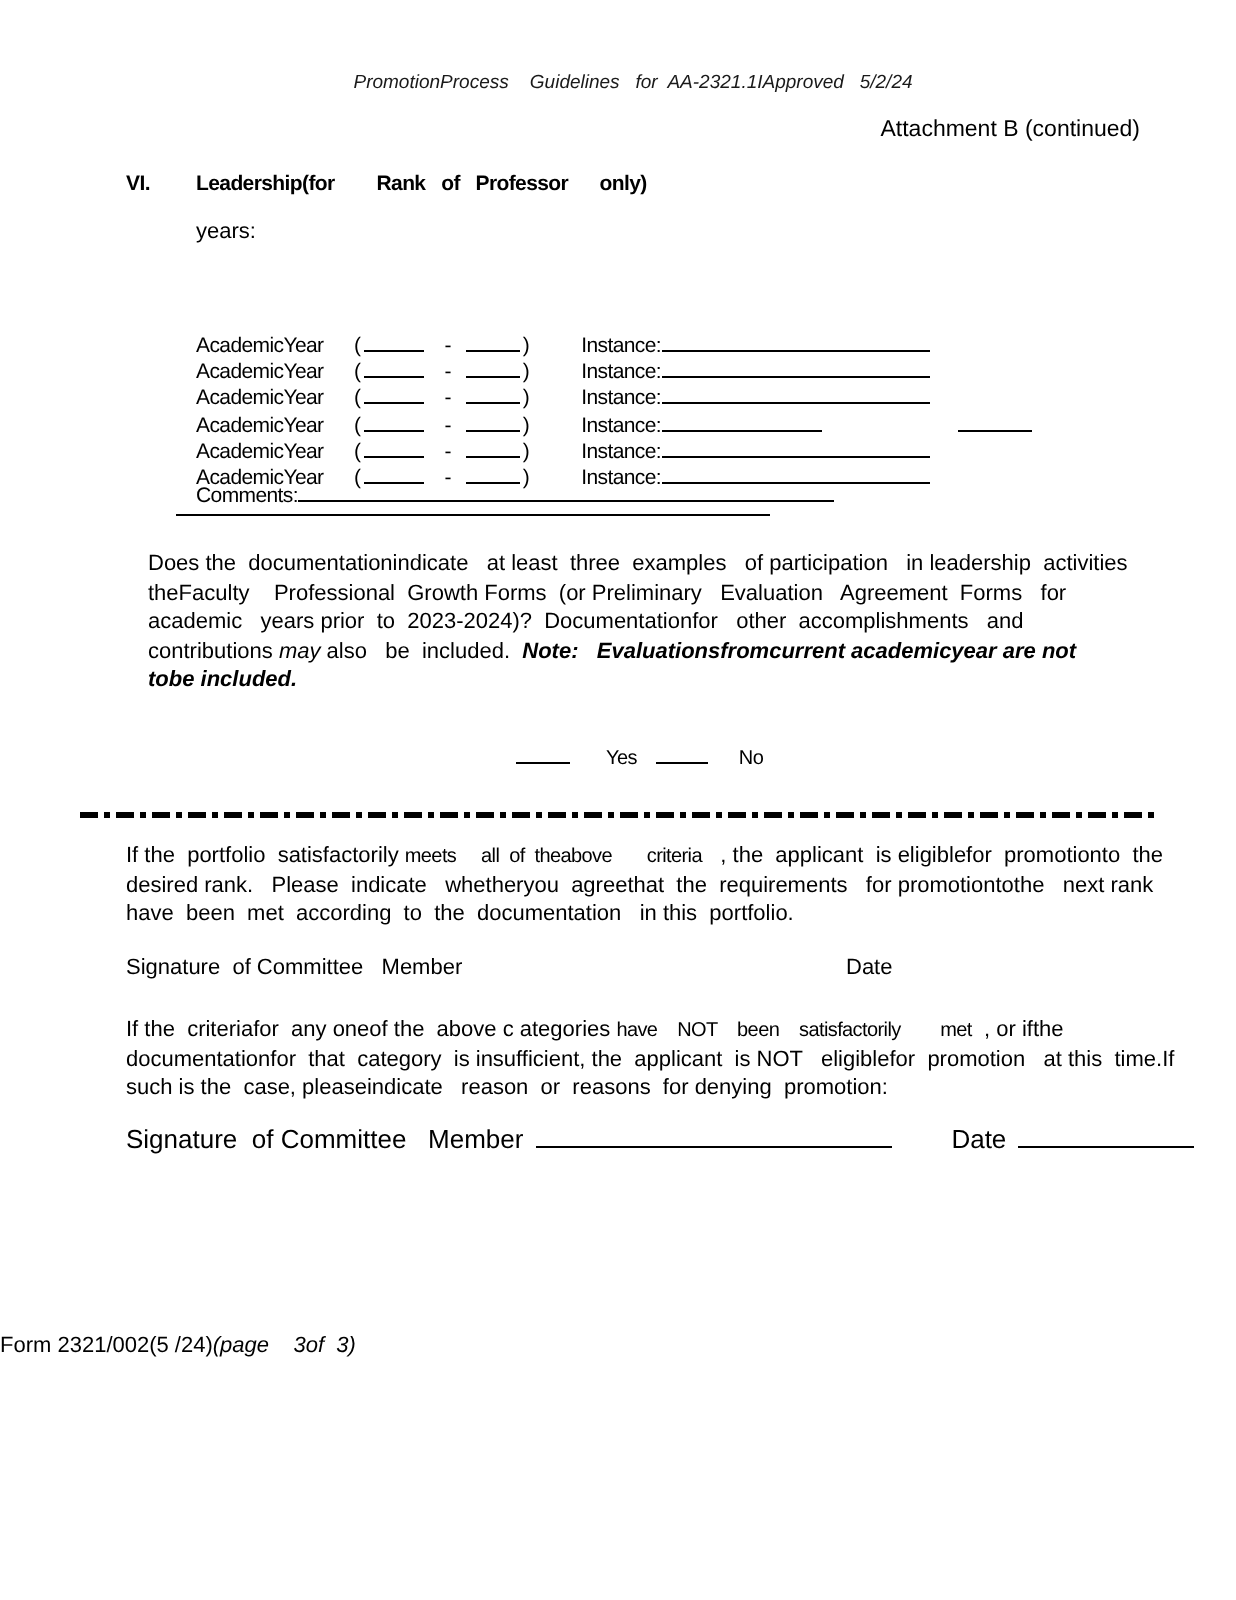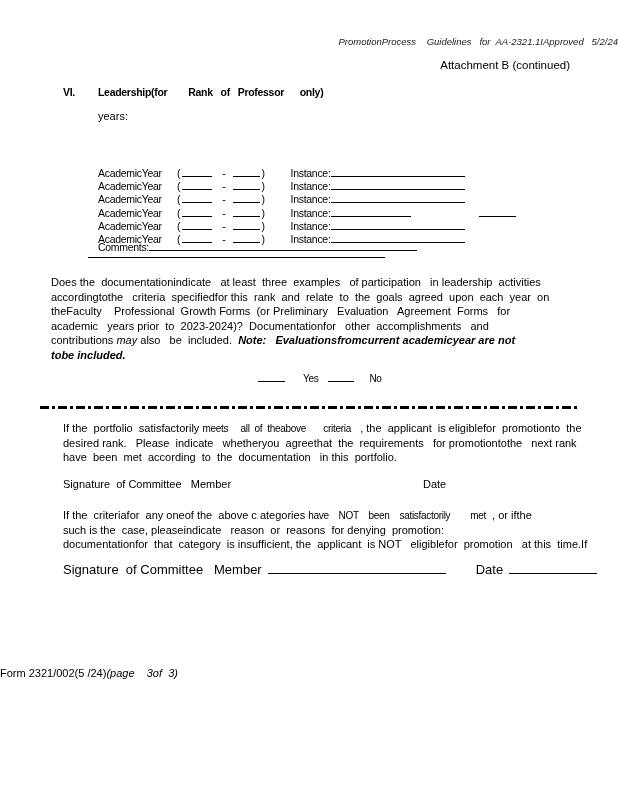--- a/index.html
+++ b/index.html
@@ -5,21 +5,21 @@
   html,body{margin:0;padding:0;background:#fff;}
   .page{position:relative;width:618px;height:800px;background:#ffffff;
         font-family:"Liberation Sans",sans-serif;color:#000;overflow:hidden;}
   .t{white-space:pre;}
   .it{font-style:italic;}
   .bi{font-style:italic;font-weight:bold;}
   .blank{display:inline-block;height:10px;border-bottom:1px solid #000;vertical-align:baseline;}
 
   
   .hdr{position:absolute;top:36px;left:63px;width:507px;display:flex;
-       justify-content:flex-end;font-style:italic;font-size:9.5px;color:#1a1a1a;margin-left:48px;}
+       justify-content:center;font-style:italic;font-size:9.5px;color:#1a1a1a;}
   .attach{position:absolute;top:59px;left:0;width:570px;text-align:right;font-size:11.5px;}
 
   
   .sec{position:absolute;top:86px;left:63px;font-weight:bold;font-size:10.5px;letter-spacing:-0.3px;}
   .sec .num{display:inline-block;width:35px;}
 
   
   .minblock{position:absolute;top:109px;left:98px;font-size:11px;line-height:15px;}
   .minblock .big{font-size:12px;}
 
@@ -34,21 +34,21 @@
   .row.short .binst{width:80px;}
   .row .bextra{width:37px;margin-left:68px;}
 
   
   .comments{position:absolute;top:240px;left:98px;font-size:10.5px;letter-spacing:-0.3px;}
   .comments .bcomm{width:268px;}
   .comments2{position:absolute;top:257px;left:88px;width:297px;border-top:1px solid #000;height:0;}
 
   
   .para{position:absolute;font-size:11px;line-height:14.6px;}
-  .q{top:275px;left:51px;}
+  .q{top:275px;left:74px;}
   .p2{top:421px;left:63px;line-height:14.2px;}
   .p3{top:508px;left:63px;line-height:14.2px;}
   .narrow{font-size:10px;letter-spacing:-0.3px;}
 
   
   .yesno{position:absolute;top:371px;left:258px;font-size:10px;letter-spacing:-0.3px;}
   .yesno .yb{width:27px;}
   .yesno .ylbl{margin-left:18px;}
   .yesno .yb2{width:26px;margin-left:10px;}
   .yesno .nlbl{margin-left:15px;margin-top:16px;}
@@ -109,21 +109,20 @@
     </div>
   </div>
 
   <div class="comments">
     <span class="t">Comments:</span><span class="blank bcomm"></span>
   </div>
   <div class="comments2"></div>
 
   <div class="para q">
     <div class="t">Does the  documentationindicate   at least  three  examples   of participation   in leadership  activities</div>
-    <div class="t">accordingtothe   criteria  specifiedfor this  rank  and  relate  to  the  goals  agreed  upon  each  year  on</div>
     <div class="t">theFaculty    Professional  Growth Forms  (or Preliminary   Evaluation   Agreement  Forms   for</div>
     <div class="t">academic   years prior  to  2023-2024)?  Documentationfor   other  accomplishments   and</div>
     <div><span class="t">contributions </span><span class="t it">may</span><span class="t"> also   be  included.  </span><span class="t bi">Note:   Evaluationsfromcurrent academicyear are not</span></div>
     <div class="t bi">tobe included.</div>
   </div>
 
   <div class="yesno">
     <span class="blank yb"></span><span class="t ylbl">Yes</span><span class="blank yb2"></span><span class="t nlbl">No</span>
   </div>
 
@@ -135,22 +134,22 @@
     <div class="t">have  been  met  according  to  the  documentation   in this  portfolio.</div>
   </div>
 
   <div class="sig1">
     <span class="t">Signature  of Committee   Member</span>
     <span class="date t">Date</span>
   </div>
 
   <div class="para p3">
     <div><span class="t">If the  criteriafor  any oneof the  above c ategories </span><span class="t narrow">have    NOT    been    satisfactorily        met</span><span class="t">  , or ifthe</span></div>
+    <div class="t">documentationfor  that  category  is insufficient, the  applicant  is NOT   eligiblefor  promotion   at this  time.If</div>
     <div class="t">such is the  case, pleaseindicate   reason  or  reasons  for denying  promotion:</div>
-    <div class="t">documentationfor  that  category  is insufficient, the  applicant  is NOT   eligiblefor  promotion   at this  time.If</div>
   </div>
 
   <div class="sig2">
     <span class="t">Signature  of Committee   Member</span><span class="blank sb1"></span><span class="t dlbl">Date</span><span class="blank sb2"></span>
   </div>
 
   <div class="footer">
     <span class="t">Form 2321/002(5 /24)</span><span class="t it">(page    3of  3)</span>
   </div>
 

